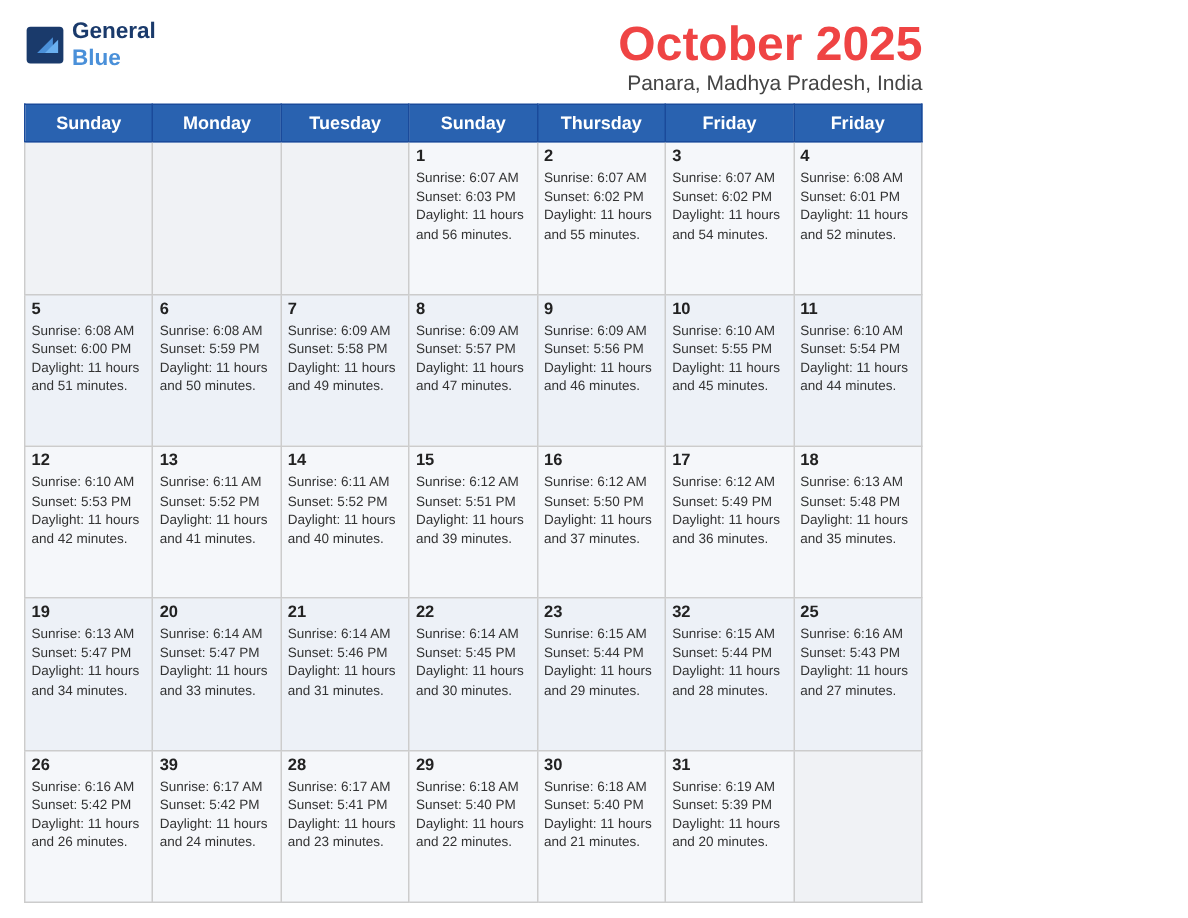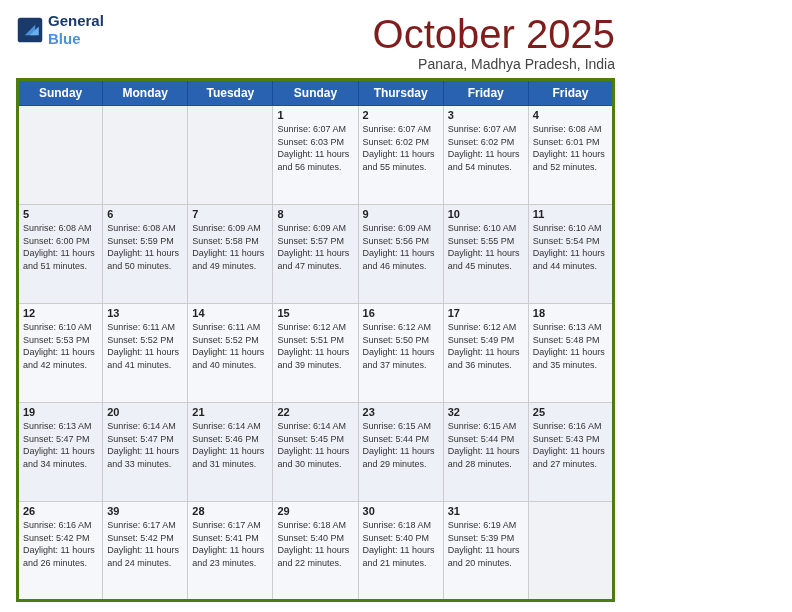--- a/index.html
+++ b/index.html
@@ -38,32 +38,32 @@
       color: #4a90d9;
     }
     .logo-icon {
       width: 28px;
       height: 28px;
     }
     .title-block {
       text-align: right;
     }
     .month-title {
-      font-size: 40px;
-      font-weight: normal;
-      color: #7f1d1d;
+      font-size: 32px;
+      font-weight: bold;
+      color: #ef4444;
       line-height: 1.1;
     }
     .location {
       font-size: 14px;
       color: #444;
     }
     .calendar {
       flex: 1;
-      border: 3px solid #4d7c0f;
+      border: 1px solid #4d7c0f;
       border-collapse: collapse;
       width: 100%;
       table-layout: fixed;
     }
     .calendar thead tr th {
       background: #2962b0;
       color: #fff;
       font-size: 12px;
       font-weight: bold;
       padding: 5px 4px;

